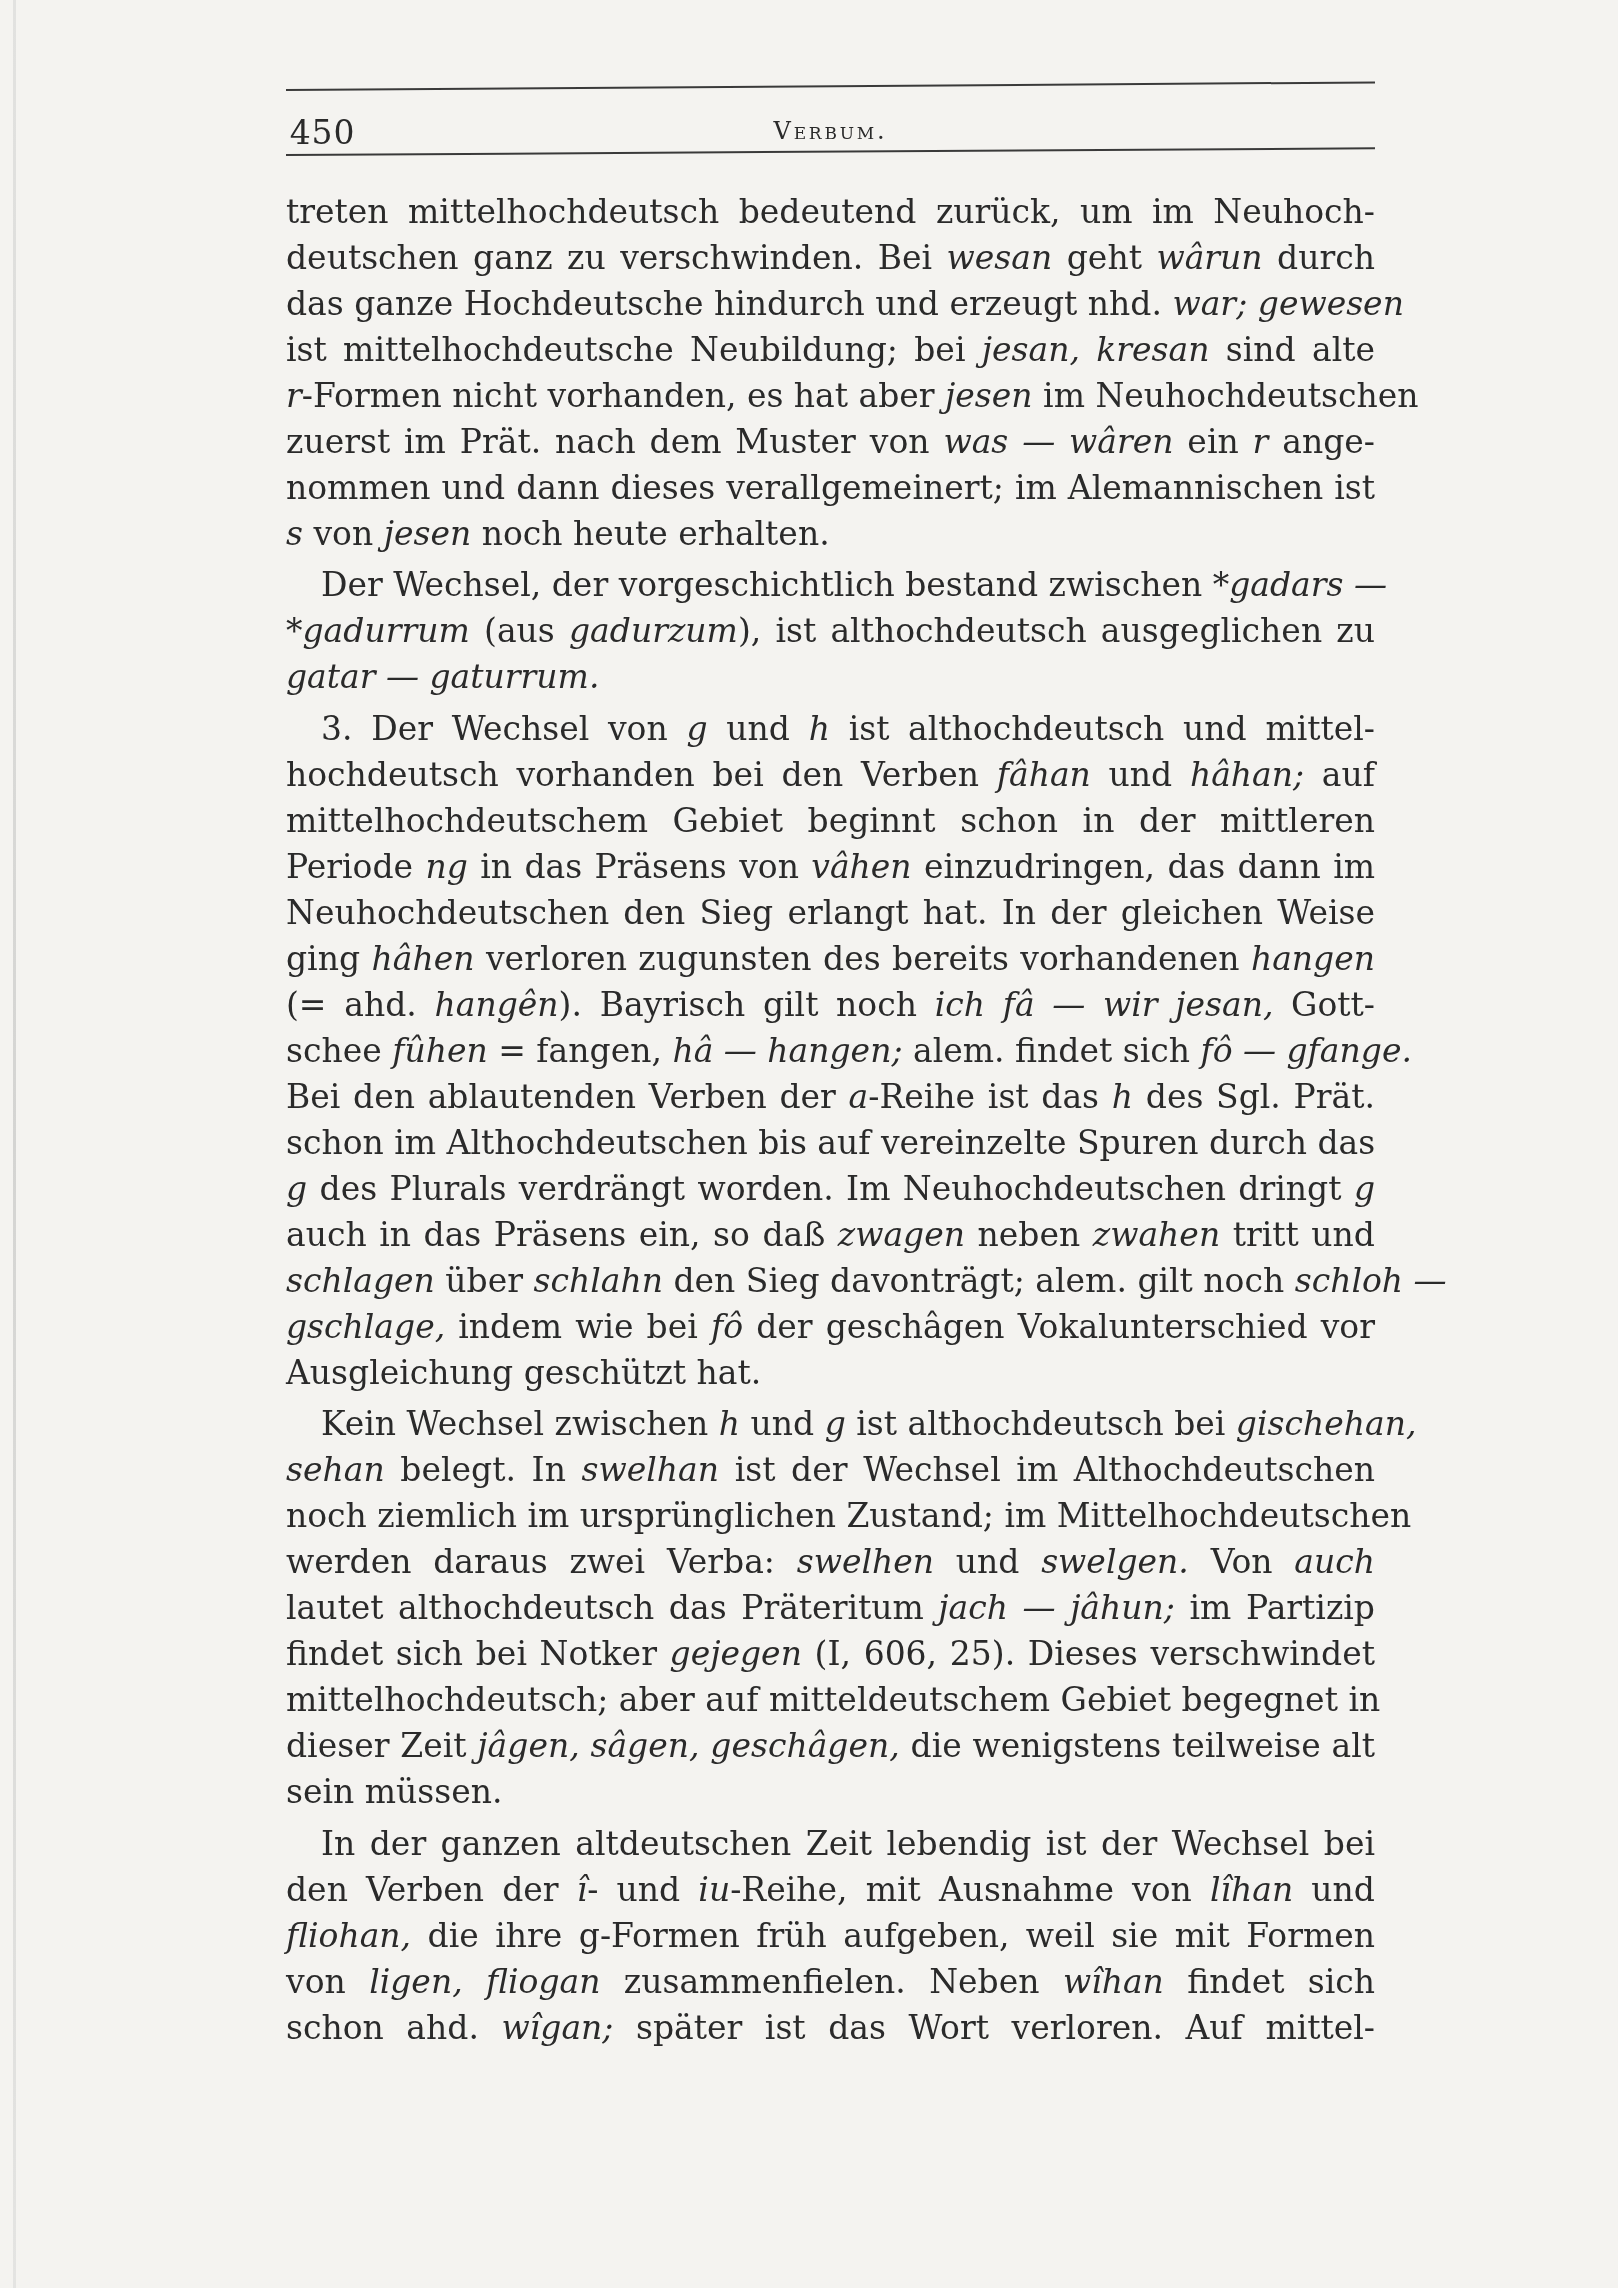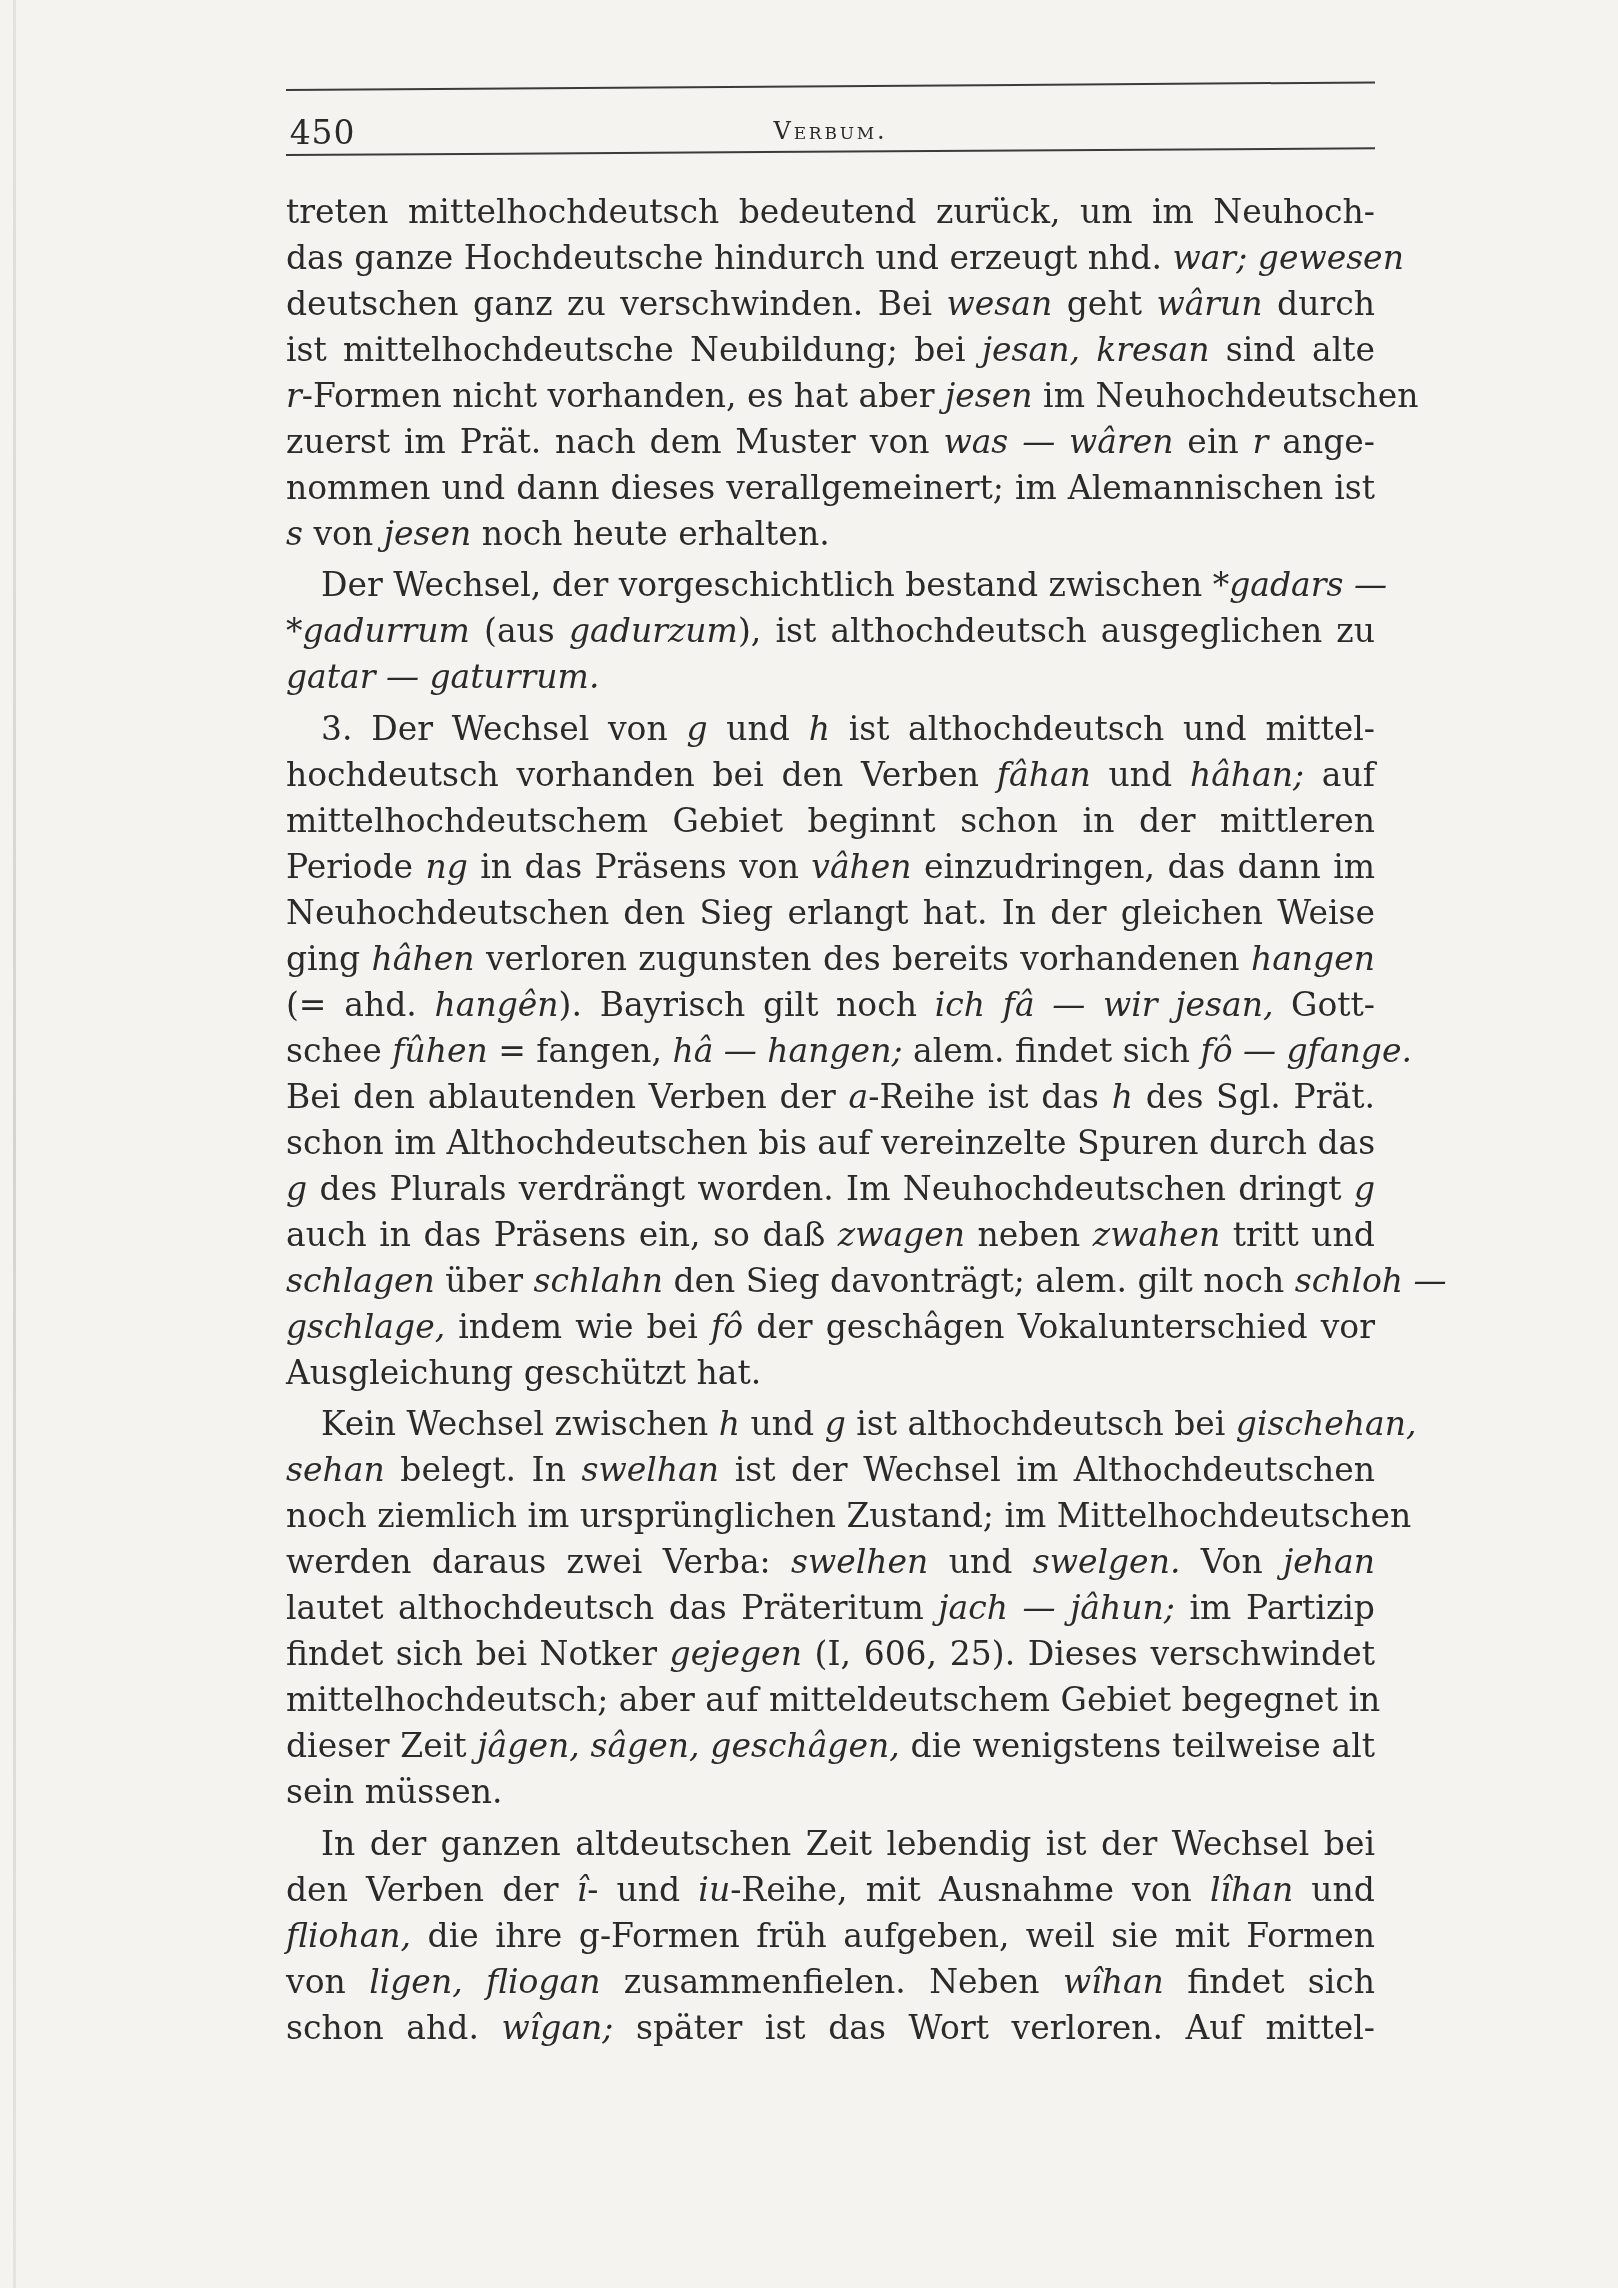--- a/index.html
+++ b/index.html
@@ -58,22 +58,22 @@
 
 <div class="page">
   <div class="rule top"></div>
   <div class="header">
     <span class="page-number">450</span>
     <span class="running-title">Verbum.</span>
   </div>
   <div class="rule bottom"></div>
   <div class="body" id="body-text">
       <div class="line"><span>treten mittelhochdeutsch bedeutend zurück, um im Neuhoch-</span></div>
+      <div class="line"><span>deutschen ganz zu verschwinden.  Bei </span><span class="it">wesan</span><span> geht </span><span class="it">wârun</span><span> durch</span></div>
       <div class="line"><span>das ganze Hochdeutsche hindurch und erzeugt nhd. </span><span class="it">war; gewesen</span></div>
-      <div class="line"><span>deutschen ganz zu verschwinden.  Bei </span><span class="it">wesan</span><span> geht </span><span class="it">wârun</span><span> durch</span></div>
       <div class="line"><span>ist mittelhochdeutsche Neubildung; bei </span><span class="it">jesan, kresan</span><span> sind alte</span></div>
       <div class="line"><span class="it">r</span><span>-Formen nicht vorhanden, es hat aber </span><span class="it">jesen</span><span> im Neuhochdeutschen</span></div>
       <div class="line"><span>zuerst im Prät. nach dem Muster von </span><span class="it">was — wâren</span><span> ein </span><span class="it">r</span><span> ange-</span></div>
       <div class="line"><span>nommen und dann dieses verallgemeinert; im Alemannischen ist</span></div>
       <div class="line last"><span class="it">s</span><span> von </span><span class="it">jesen</span><span> noch heute erhalten.</span></div>
       <div class="line indent para-gap"><span>Der Wechsel, der vorgeschichtlich bestand zwischen *</span><span class="it">gadars —</span></div>
       <div class="line"><span class="it">*gadurrum</span><span> (aus </span><span class="it">gadurzum</span><span>), ist althochdeutsch ausgeglichen zu</span></div>
       <div class="line last"><span class="it">gatar — gaturrum.</span></div>
       <div class="line indent para-gap"><span>3. Der Wechsel von </span><span class="it">g</span><span> und </span><span class="it">h</span><span> ist althochdeutsch und mittel-</span></div>
       <div class="line"><span>hochdeutsch vorhanden bei den Verben </span><span class="it">fâhan</span><span> und </span><span class="it">hâhan;</span><span> auf</span></div>
@@ -86,21 +86,21 @@
       <div class="line"><span>Bei den ablautenden Verben der </span><span class="it">a</span><span>-Reihe ist das </span><span class="it">h</span><span> des Sgl. Prät.</span></div>
       <div class="line"><span>schon im Althochdeutschen bis auf vereinzelte Spuren durch das</span></div>
       <div class="line"><span class="it">g</span><span> des Plurals verdrängt worden.  Im Neuhochdeutschen dringt </span><span class="it">g</span></div>
       <div class="line"><span>auch in das Präsens ein, so daß </span><span class="it">zwagen</span><span> neben </span><span class="it">zwahen</span><span> tritt und</span></div>
       <div class="line"><span class="it">schlagen</span><span> über </span><span class="it">schlahn</span><span> den Sieg davonträgt; alem. gilt noch </span><span class="it">schloh —</span></div>
       <div class="line"><span class="it">gschlage,</span><span> indem wie bei </span><span class="it">fô</span><span> der geschâgen Vokalunterschied vor</span></div>
       <div class="line last"><span>Ausgleichung geschützt hat.</span></div>
       <div class="line indent para-gap"><span>Kein Wechsel zwischen </span><span class="it">h</span><span> und </span><span class="it">g</span><span> ist althochdeutsch bei </span><span class="it">gischehan,</span></div>
       <div class="line"><span class="it">sehan</span><span> belegt.  In </span><span class="it">swelhan</span><span> ist der Wechsel im Althochdeutschen</span></div>
       <div class="line"><span>noch ziemlich im ursprünglichen Zustand; im Mittelhochdeutschen</span></div>
-      <div class="line"><span>werden daraus zwei Verba: </span><span class="it">swelhen</span><span> und </span><span class="it">swelgen.</span><span>  Von </span><span class="it">jehan</span></div>
+      <div class="line"><span>werden daraus zwei Verba: </span><span class="it">swelhen</span><span> und </span><span class="it">swelgen.</span><span>  Von </span><span class="it">auch</span></div>
       <div class="line"><span>lautet althochdeutsch das Präteritum </span><span class="it">jach — jâhun;</span><span> im Partizip</span></div>
       <div class="line"><span>findet sich bei Notker </span><span class="it">gejegen</span><span> (I, 606, 25).  Dieses verschwindet</span></div>
       <div class="line"><span>mittelhochdeutsch; aber auf mitteldeutschem Gebiet begegnet in</span></div>
       <div class="line"><span>dieser Zeit </span><span class="it">jâgen, sâgen, geschâgen,</span><span> die wenigstens teilweise alt</span></div>
       <div class="line last"><span>sein müssen.</span></div>
       <div class="line indent para-gap"><span>In der ganzen altdeutschen Zeit lebendig ist der Wechsel bei</span></div>
       <div class="line"><span>den Verben der </span><span class="it">î</span><span>- und </span><span class="it">iu</span><span>-Reihe, mit Ausnahme von </span><span class="it">lîhan</span><span> und</span></div>
       <div class="line"><span class="it">fliohan,</span><span> die ihre g-Formen früh aufgeben, weil sie mit Formen</span></div>
       <div class="line"><span>von </span><span class="it">ligen, fliogan</span><span> zusammenfielen.  Neben </span><span class="it">wîhan</span><span> findet sich</span></div>
       <div class="line"><span>schon ahd. </span><span class="it">wîgan;</span><span> später ist das Wort verloren.  Auf mittel-</span></div>

